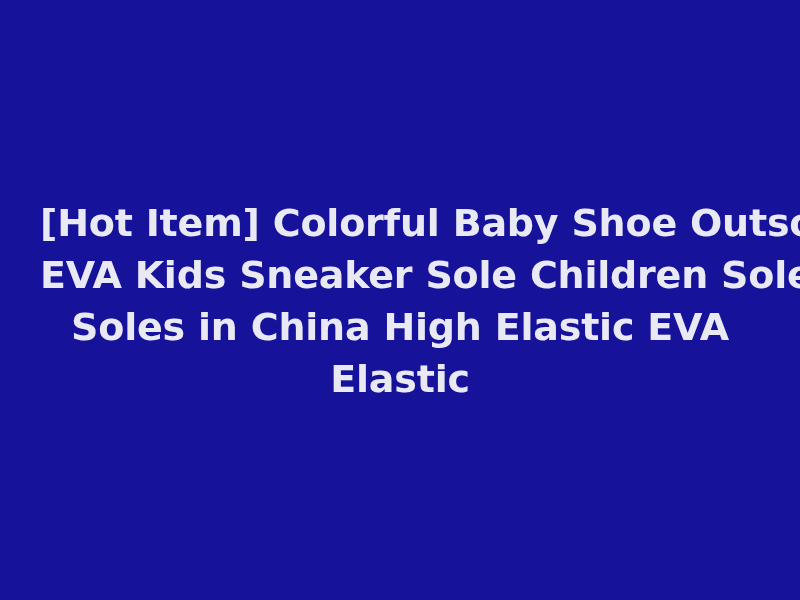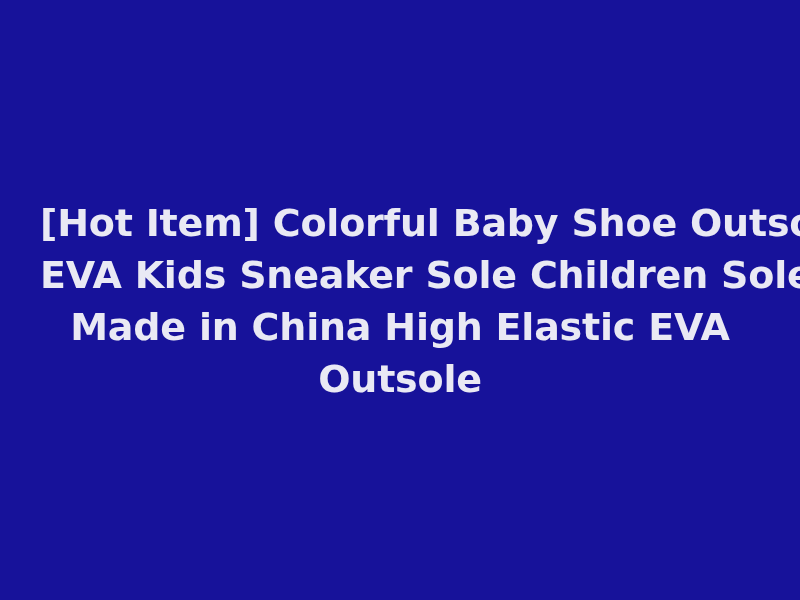--- a/index.html
+++ b/index.html
@@ -49,18 +49,18 @@
 <body>
 
 <div id="placeholder-card">
 
   <div id="title-block">
 
     <span class="title-line">[Hot Item] Colorful Baby Shoe Outsole</span>
 
     <span class="title-line">EVA Kids Sneaker Sole Children Soles</span>
 
-    <span class="title-line">Made in China High Elastic EVA</span>
+    <span class="title-line">Soles in China High Elastic EVA</span>
 
-    <span class="title-line">Outsole</span>
+    <span class="title-line">Elastic</span>
 
   </div>
 </div>
 
 </body></html>

